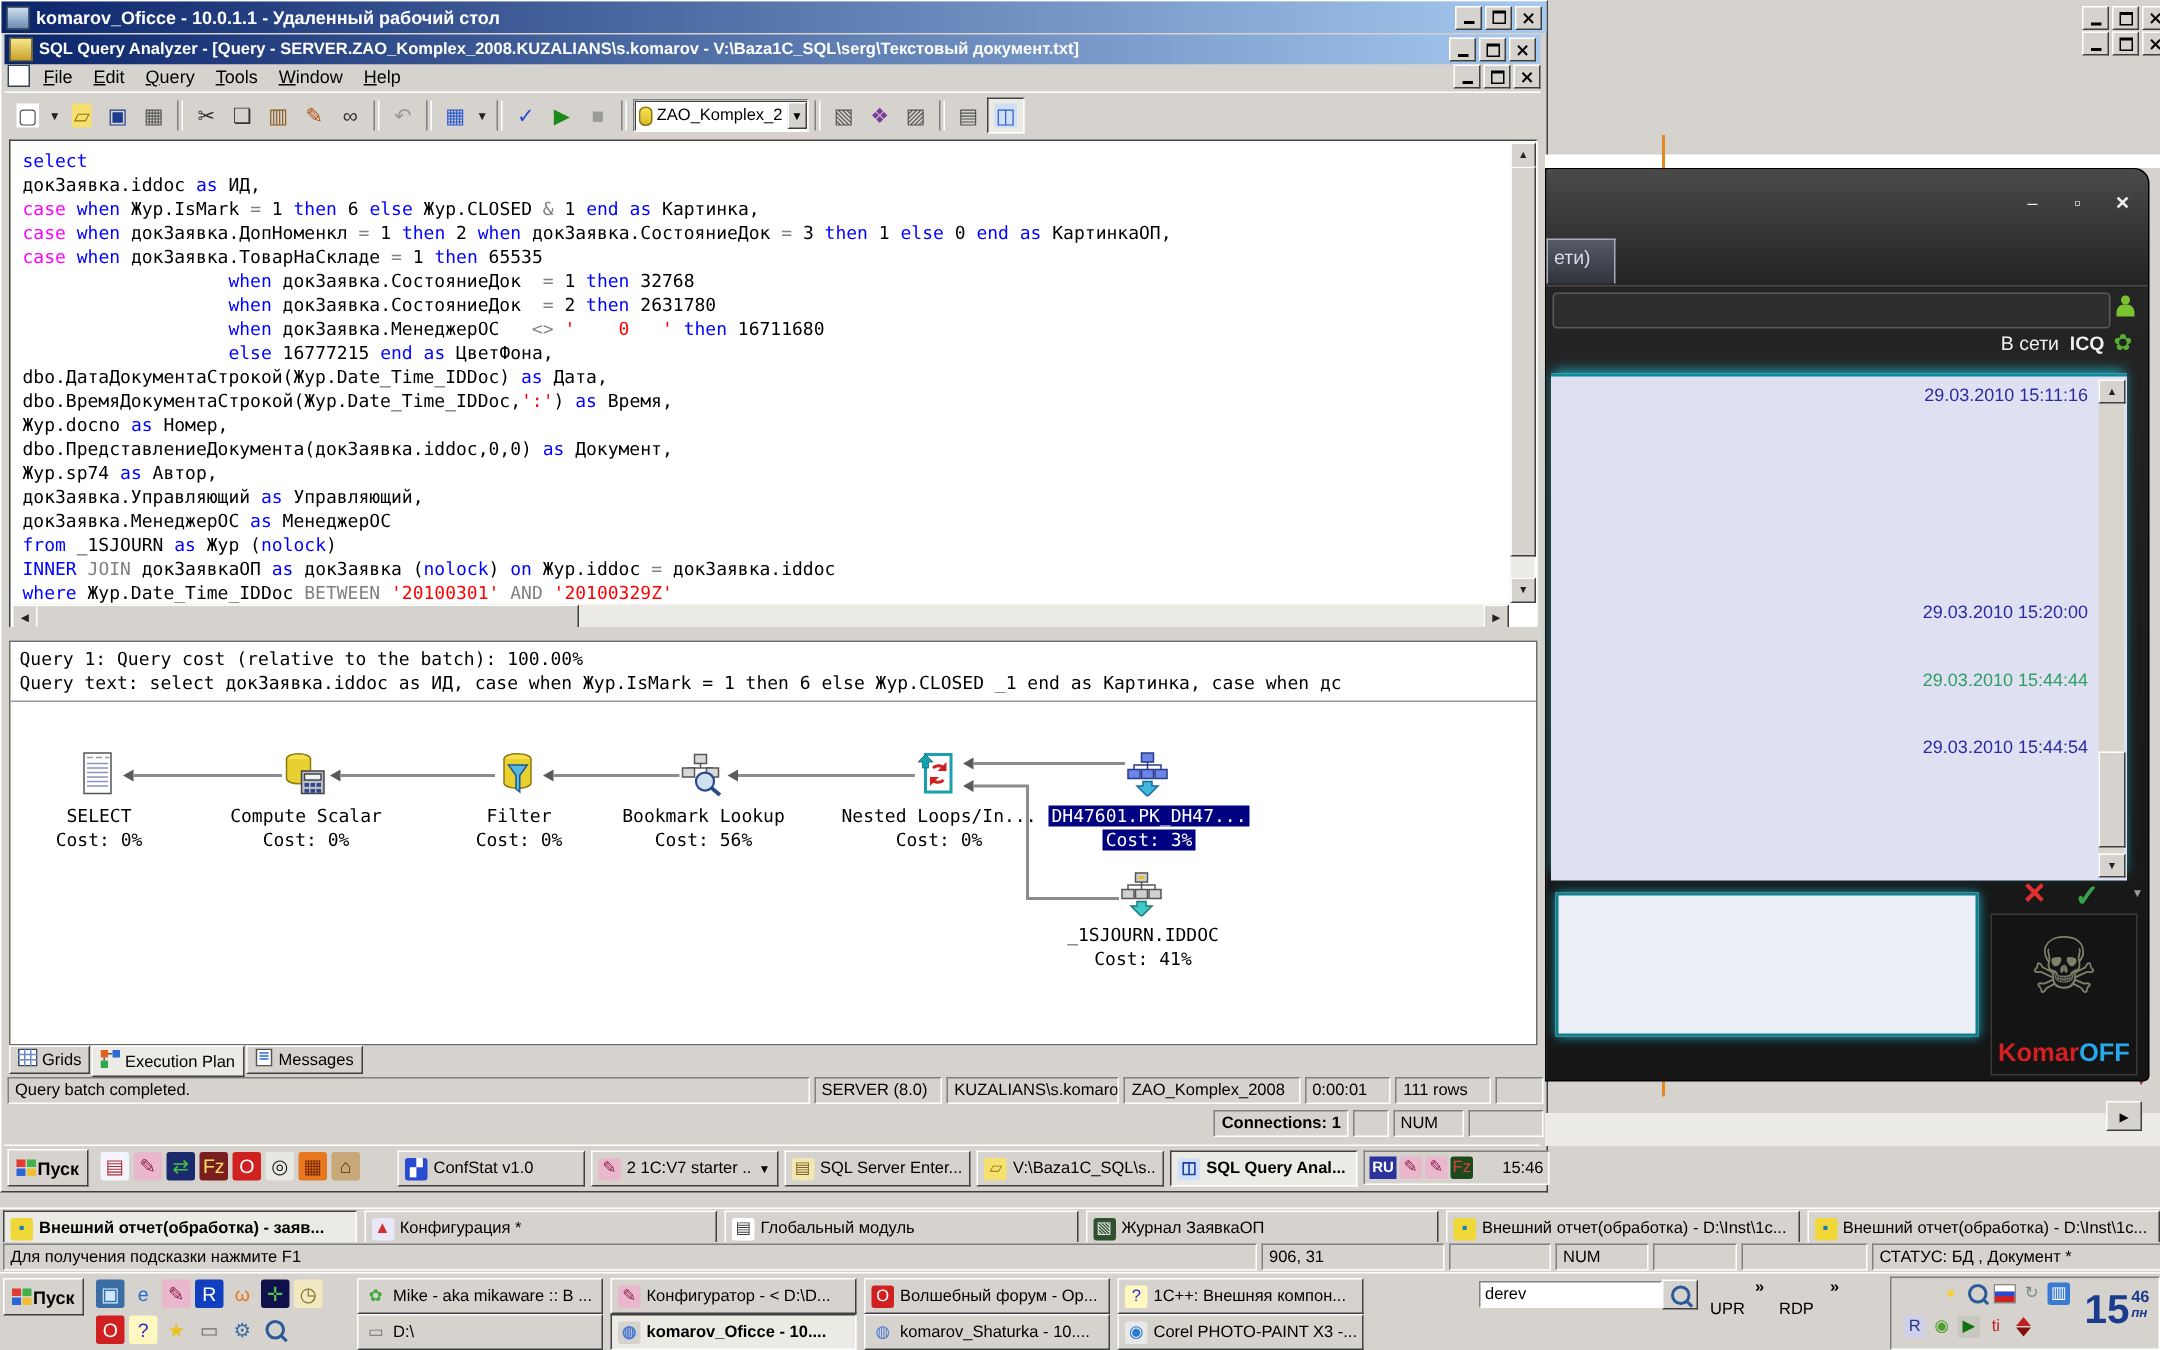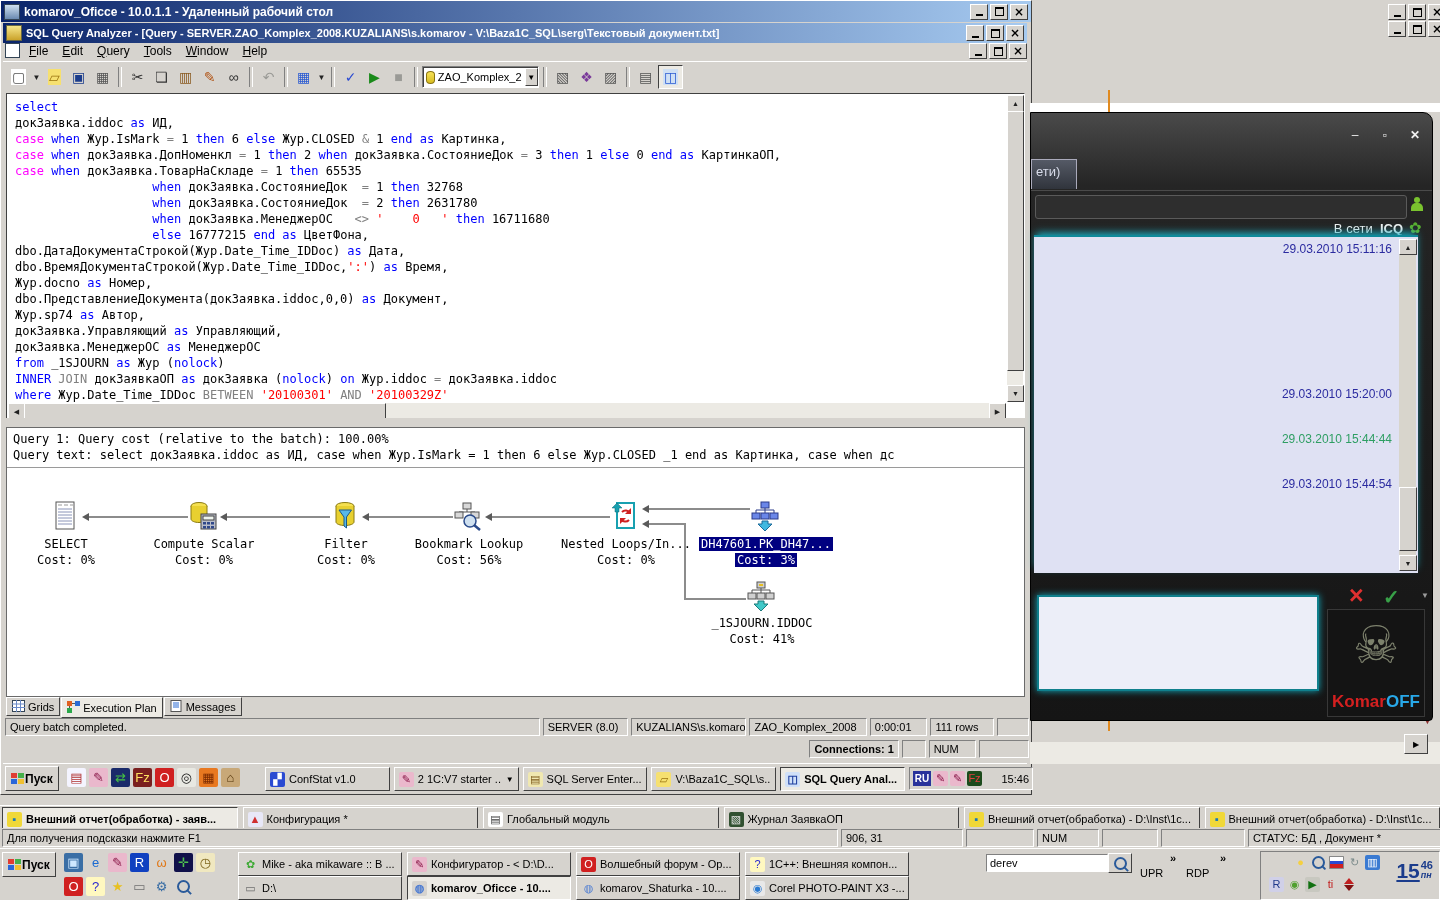--- a/index.html
+++ b/index.html
@@ -79,21 +79,21 @@
   .icq-scroll{position:absolute;top:2px;right:2px;width:17px;bottom:2px;background:#d8d5cc;}
   .avatar{position:absolute;background:#141414;border:1px solid #383838;display:flex;flex-direction:column;align-items:center;justify-content:space-between;}
   .avatar .skull{font-size:52px;color:#8f947c;opacity:.85;line-height:70px;}
   .avatar .an{font-size:17px;font-weight:bold;line-height:20px;}
   .replybox{position:absolute;background:#eceef8;border:2px solid #0f7f8c;box-shadow:0 0 7px #13a4b8;}
   .person{width:11px;height:14px;position:relative;}
   .person::before{content:"";position:absolute;left:3px;top:0;width:6px;height:6px;border-radius:50%;background:#7ac32e;}
   .person::after{content:"";position:absolute;left:0;top:6px;width:12px;height:8px;border-radius:5px 5px 0 0;background:#7ac32e;}
   .small-txt{font-size:11px;color:#000;}
   .clock-big{color:#1b3c8c;font-weight:bold;display:flex;align-items:flex-start;line-height:1;}
-  .clock-big .h{font-size:21px;text-decoration:underline;}
+  .clock-big .h{font-size:27px;}
   .clock-big .stack{display:flex;flex-direction:column;margin-left:1px;}
   .clock-big .m{font-size:11px;font-weight:bold;}
   .clock-big .d{font-size:9px;font-style:italic;color:#1b3c8c;}
 </style>
 </head>
 <body>
 
 <div id="screen">
 
   <div class="abs raised" style="left:0;top:0;width:1030px;height:793px;">
@@ -501,21 +501,21 @@
     <div class="icq-tab" style="left:0;top:46px;width:34px;height:19px;">ети)</div>
     <div class="abs" style="left:0;top:77px;width:401px;height:1px;background:#4a4a4a;"></div>
     <div class="icq-input" style="left:4px;top:82px;width:370px;height:22px;"></div>
     <div class="abs" style="left:380px;top:84px;"><span class="person"></span></div>
     <div class="abs" style="left:150px;top:108px;width:222px;text-align:right;color:#f0f0f0;font-size:13px;">
       <span>В сети</span>&nbsp;
       <b>ICQ</b>
     </div>
     <div class="abs" style="left:378px;top:106px;color:#58b030;font-size:15px;">✿</div>
 
-    <div class="msgarea" style="left:3px;top:122px;width:384px;height:336px;">
+    <div class="msgarea" style="left:3px;top:136px;width:384px;height:336px;">
       <div id="icq-timestamps">
           <div class="ts navy" style="top: 5px;">29.03.2010 15:11:16</div>
           <div class="ts navy" style="top: 150px;">29.03.2010 15:20:00</div>
           <div class="ts green" style="top: 195px;">29.03.2010 15:44:44</div>
           <div class="ts navy" style="top: 240px;">29.03.2010 15:44:54</div>
         </div>
       <div class="icq-scroll">
         <div class="sc-btn raised" style="top:0;left:0;width:16px;height:14px;">▲</div>
         <div class="sc-thumb raised" style="left:0;top:248px;width:16px;height:62px;"></div>
         <div class="sc-btn raised" style="bottom:0;left:0;width:16px;height:14px;">▼</div>

